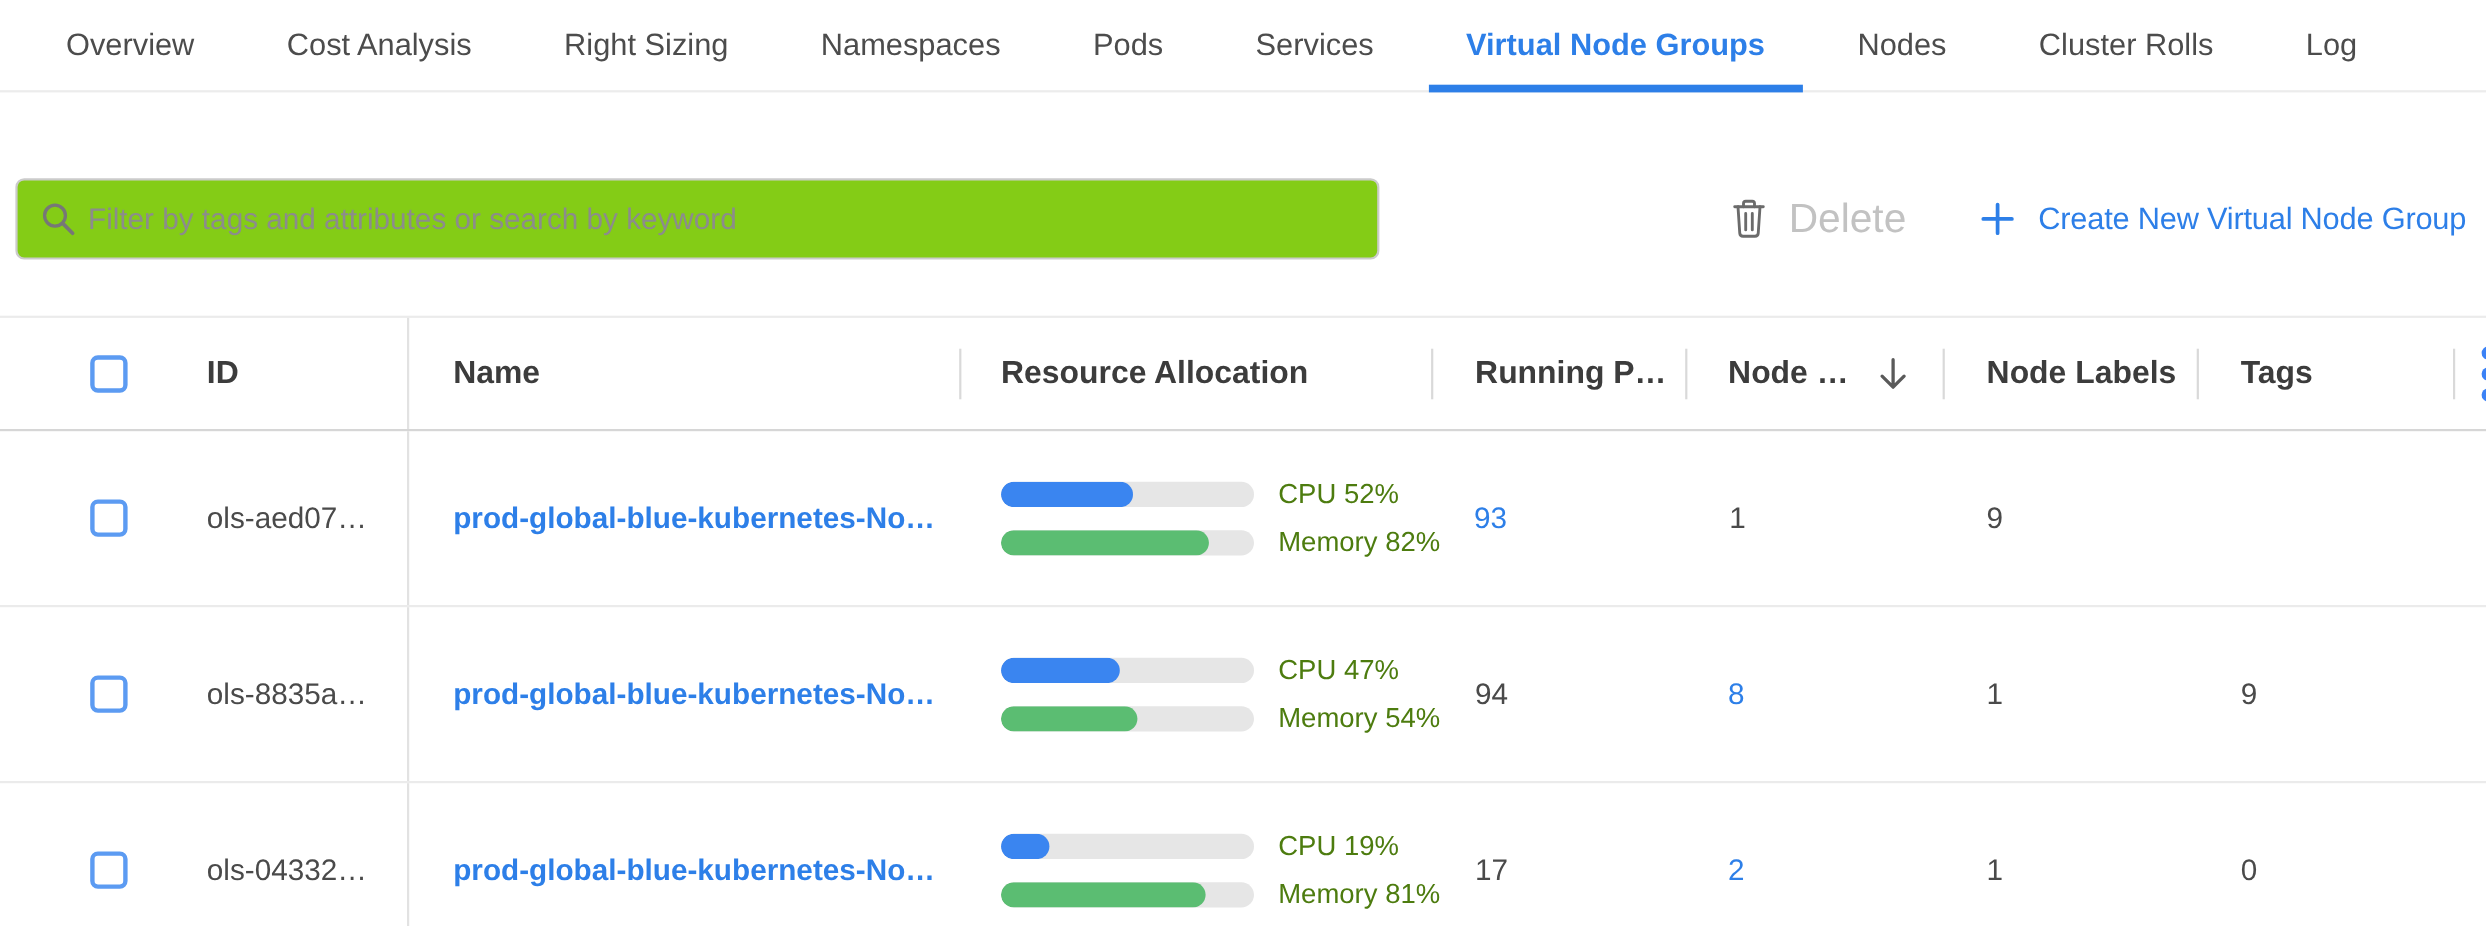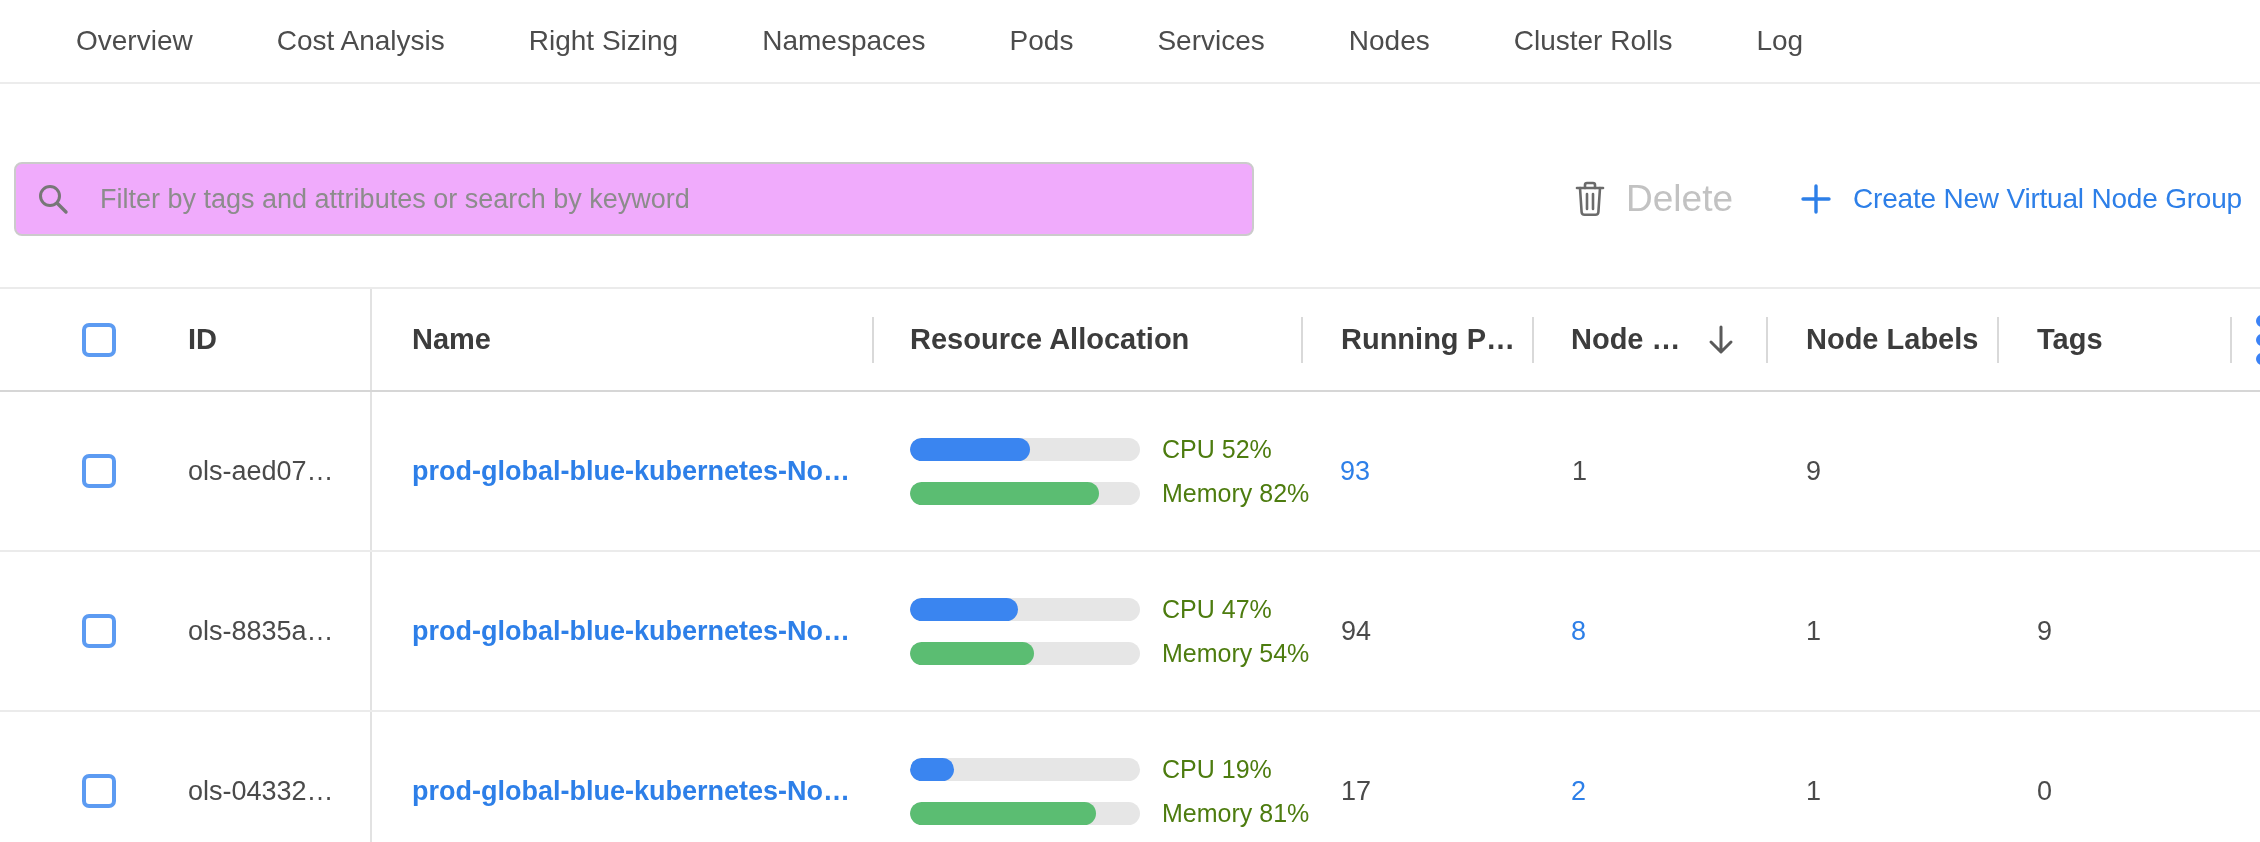--- a/index.html
+++ b/index.html
@@ -6,27 +6,27 @@
     --accent-blue:#2d7fe8; --link-blue:#2d7fe8; --bar-blue:#3a85f0; --bar-green:#5bbd72;
     --bar-track:#e6e6e6; --kebab-blue:#3b82f6; --checkbox-blue:#5c9bf2;
   }
   *{box-sizing:border-box;}
   html,body{margin:0;padding:0;}
   body{
     width:2260px;height:842px;overflow:hidden;background:#fff;
     font-family:"Liberation Sans","DejaVu Sans",sans-serif;color:#4a4a4a;
   }
   
-  .tabbar{display:flex;align-items:stretch;height:84px;border-bottom:2px solid #ececec;padding-left:42px;gap:16px;}
+  .tabbar{display:flex;align-items:stretch;height:84px;border-bottom:2px solid #ececec;padding-left:26px;gap:16px;}
   .tab{display:flex;align-items:center;padding:0 34px;font-size:28px;color:#4c4c4c;position:relative;cursor:pointer;white-space:nowrap;}
   .tab.active{color:var(--accent-blue);font-weight:600;}
   .tab.active::after{content:"";position:absolute;left:0;right:0;bottom:-2px;height:7px;background:var(--accent-blue);}
   
   .toolbar{display:flex;align-items:center;justify-content:space-between;margin-top:78px;padding:0 16px 0 14px;height:74px;}
-  .search-box{width:1240px;height:74px;border:2px solid #cbcbcb;border-radius:8px;display:flex;align-items:center;padding:12px 20px;gap:28px;background:#f0abfc;}
+  .search-box{width:1240px;height:74px;border:2px solid #cbcbcb;border-radius:8px;display:flex;align-items:center;padding:12px 20px;gap:8px;background:#84cc16;}
   .search-box input{border:none;outline:none;font-size:27px;color:#444;flex:1;font-family:inherit;background:transparent;}
   .search-box input::placeholder{color:#8c8c8c;}
   .actions{display:flex;align-items:center;gap:66px;padding-right:2px;}
   .btn{display:flex;align-items:center;background:none;border:none;cursor:pointer;font-family:inherit;padding:0;}
   .delete-btn{gap:20px;font-size:37px;color:#c2c2c2;}
   .create-btn{gap:20px;font-size:28px;font-weight:400;color:var(--accent-blue);letter-spacing:-0.2px;}
   
   .table{margin-top:51px;}
   .grid-row{display:grid;grid-template-columns:110px 235px 500px 429px 231px 234px 231px 233px 57px;align-items:center;padding-left:27px;}
   .thead{height:105px;border-top:2px solid #ebebeb;border-bottom:2px solid #d6d6d6;font-size:29px;font-weight:600;color:#3c3c3c;}
@@ -60,20 +60,21 @@
 </head>
 <body>
 
 <nav class="tabbar">
   <div class="tab">Overview</div>
   <div class="tab">Cost Analysis</div>
   <div class="tab">Right Sizing</div>
   <div class="tab">Namespaces</div>
   <div class="tab">Pods</div>
   <div class="tab">Services</div>
+  <div class="tab active">Virtual Node Groups</div>
   <div class="tab">Nodes</div>
   <div class="tab">Cluster Rolls</div>
   <div class="tab">Log</div>
 </nav>
 
 <div class="toolbar">
   <div class="search-box">
     <span style="display:inline-flex;">
       <svg width="34" height="34" viewBox="0 0 34 34" fill="none">
         <circle cx="14" cy="14" r="9.5" stroke="#777" stroke-width="3"></circle>

